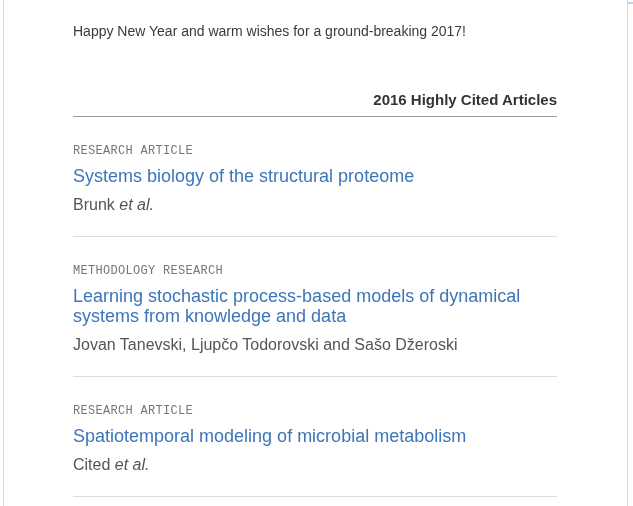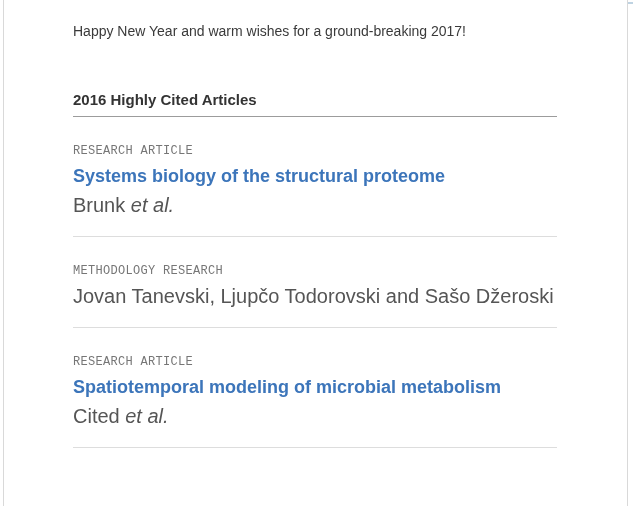--- a/index.html
+++ b/index.html
@@ -42,45 +42,45 @@
     color: #3a3a3a;
   }
   .section-heading {
     margin: 52px 0 0 0;
     font-size: 15px;
     font-weight: bold;
     line-height: 15px;
     color: #333333;
     padding-bottom: 9px;
     border-bottom: 1px solid #9c9c9c;
+    text-align: right;
   }
   .article {
     padding: 28px 0 24px 0;
     border-bottom: 1px solid #dddddd;
   }
   .article-category {
     font-size: 12px;
     line-height: 12px;
     letter-spacing: 0.3px;
     color: #767676;
     font-family: Liberation Mono, monospace;
   }
   .article-title {
     display: block;
     margin-top: 9px;
     font-size: 18px;
     line-height: 20px;
     color: #3c75ba;
     text-decoration: none;
     cursor: pointer;
-    font-weight: bold;
   }
   .article-authors {
     margin-top: 12px;
-    font-size: 20px;
+    font-size: 16px;
     line-height: 14px;
     color: #555555;
   }
   .etal {
     font-style: italic;
   }
 </style>
 </head>
 <body>
 
@@ -93,20 +93,21 @@
   <h2 class="section-heading">2016 Highly Cited Articles</h2>
 
   <div class="article">
     <div class="article-category">RESEARCH ARTICLE</div>
     <a class="article-title" href="#">Systems biology of the structural proteome</a>
     <div class="article-authors"><span>Brunk </span><span class="etal">et al.</span></div>
   </div>
 
   <div class="article">
     <div class="article-category">METHODOLOGY RESEARCH</div>
+    <a class="article-title" href="#">Learning stochastic process-based models of dynamical systems from knowledge and data</a>
     <div class="article-authors"><span>Jovan Tanevski, Ljupčo Todorovski and Sašo Džeroski</span><span class="etal"></span></div>
   </div>
 
   <div class="article">
     <div class="article-category">RESEARCH ARTICLE</div>
     <a class="article-title" href="#">Spatiotemporal modeling of microbial metabolism</a>
     <div class="article-authors"><span>Cited </span><span class="etal">et al.</span></div>
   </div>
 
 </div>

